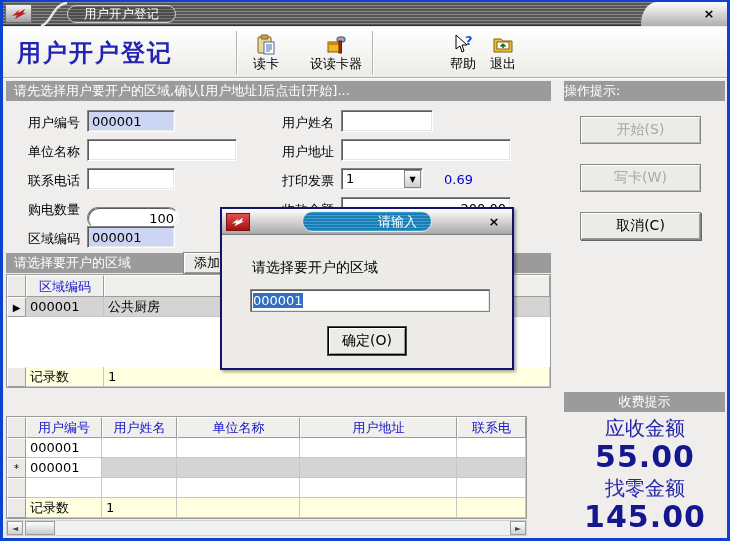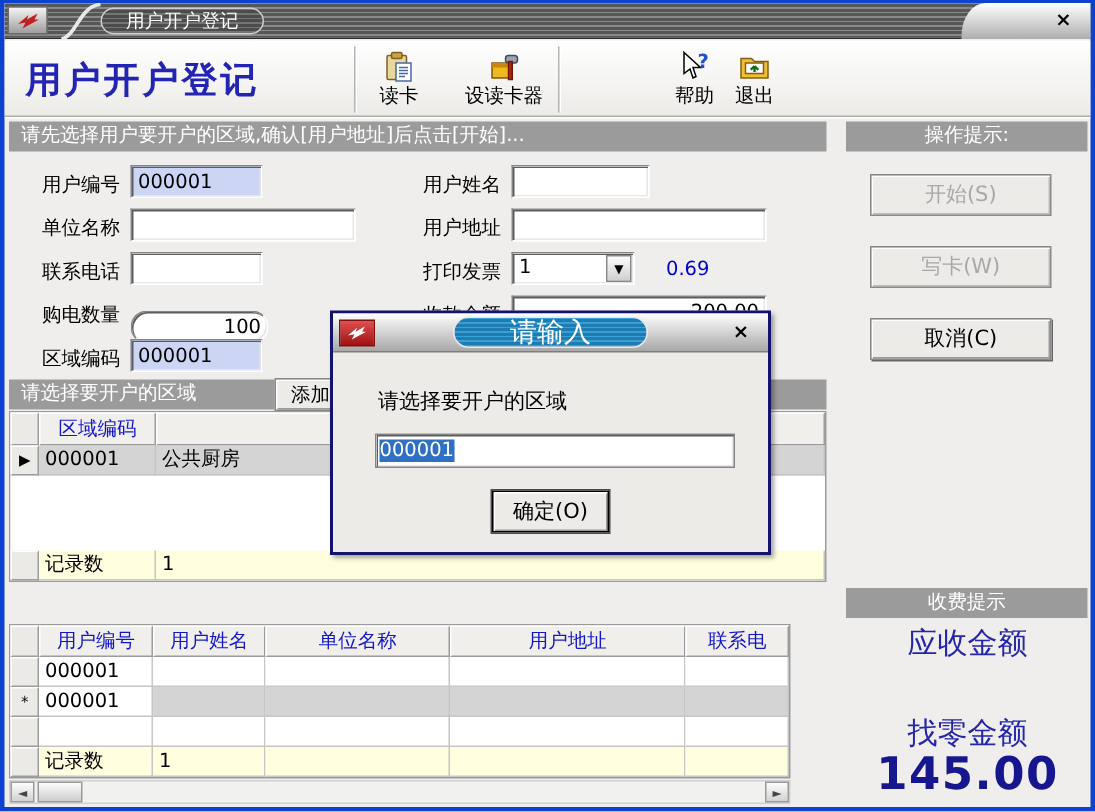--- a/index.html
+++ b/index.html
@@ -135,23 +135,23 @@
     background:linear-gradient(180deg,#ffffff 0,#dcdcdc 40%,#a8a8a8 100%);
     border-bottom:1px solid #7e7e7e;
   }
   .dlg-logo{
     position:absolute; left:4px; top:4px; width:24px; height:18px;
     background:linear-gradient(180deg,#e05050,#a01212);
     border:1px solid #801010; display:flex; align-items:center; justify-content:center;
   }
   .dlg-pill{
     position:absolute; left:50%; transform:translateX(-50%); top:2px; height:21px;
-    min-width:130px; text-align:center; border-radius:11px; border:1px solid #e8e8e8;
+    min-width:130px; text-align:right; border-radius:11px; border:1px solid #e8e8e8;
     background:repeating-linear-gradient(180deg,#3aa0d4 0 1px,#1d7db2 1px 3px);
-    color:#fff; font-size:18px; line-height:19px; padding:0 14px;
+    color:#fff; font-size:13px; line-height:19px; padding:0 14px;
   }
   .dlg-close{
     position:absolute; right:10px; top:5px; width:16px; height:16px;
     font-size:13px; font-weight:bold; text-align:center; line-height:16px; color:#000;
   }
   .dlg-label{ position:absolute; left:30px; top:50px; font-size:14px; color:#000; }
   .dlg-input{
     position:absolute; left:28px; top:80px; width:240px; height:23px; background:#fff;
     border:1px solid #848484; box-shadow:inset 1px 1px 0 #5c5c5c, inset -1px -1px 0 #e6e6e6;
     font-size:13px; line-height:21px; padding:0 2px;
@@ -329,28 +329,29 @@
       </div>
 
       <div class="hscroll" style="left:2px;top:441px;width:521px">
         <div class="sbtn" style="left:0">◄</div>
         <div class="sthumb"></div>
         <div class="sbtn" style="right:0">►</div>
       </div>
     </div>
 
     <div class="rightcol">
-      <div class="bar" style="left:0;top:2px;right:1px;text-align:center;padding-left:0">操作提示:</div>
+      <div class="bar" style="left:0;top:2px;right:1px;text-align:left;padding-left:0">操作提示:</div>
 
       <button class="obtn" style="top:37px" disabled="">开始(S)</button>
       <button class="obtn" style="top:85px" disabled="">写卡(W)</button>
       <button class="obtn" style="top:133px">取消(C)</button>
 
       <div class="bar" style="left:0;top:313px;right:1px;text-align:center;padding-left:0">收费提示</div>
       <div class="fee-label" style="top:336px">应收金额</div>
+      <div class="fee-value" style="top:360px">55.00</div>
       <div class="fee-label" style="top:396px">找零金额</div>
       <div class="fee-value" style="top:420px">145.00</div>
     </div>
   </div>
 
   <div class="dialog">
     <div class="dlg-titlebar">
       <div class="dlg-logo">
         <svg width="16" height="12" viewBox="0 0 18 14">
             <path d="M2 9 L9 3 L8 6 L15 2 L13 6 L16 6 L5 12 L7 8 Z" fill="#fff"></path>

